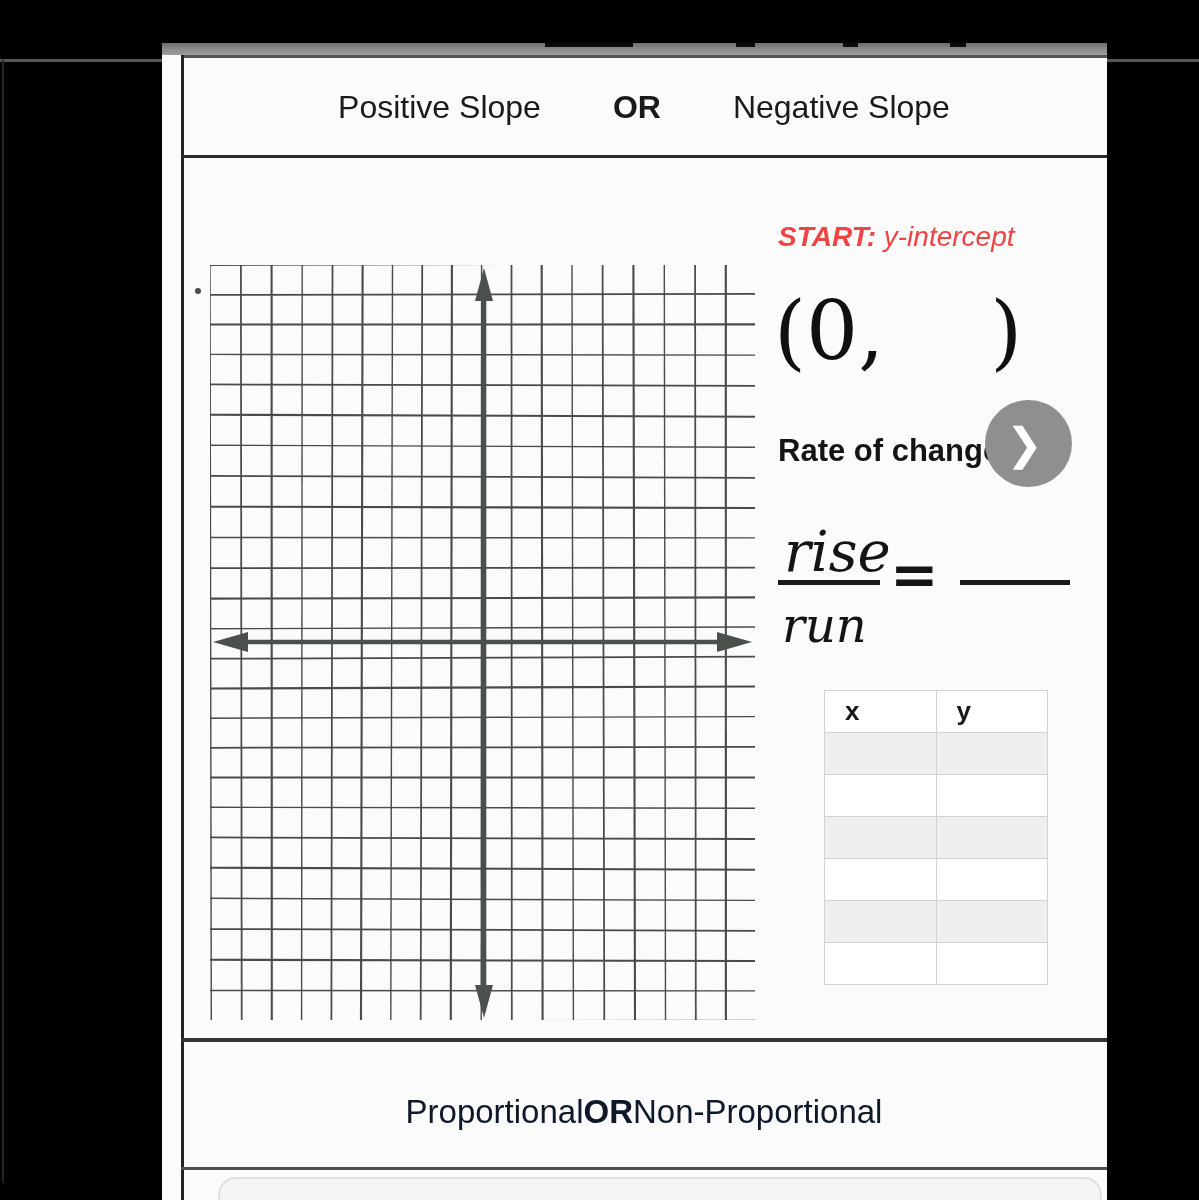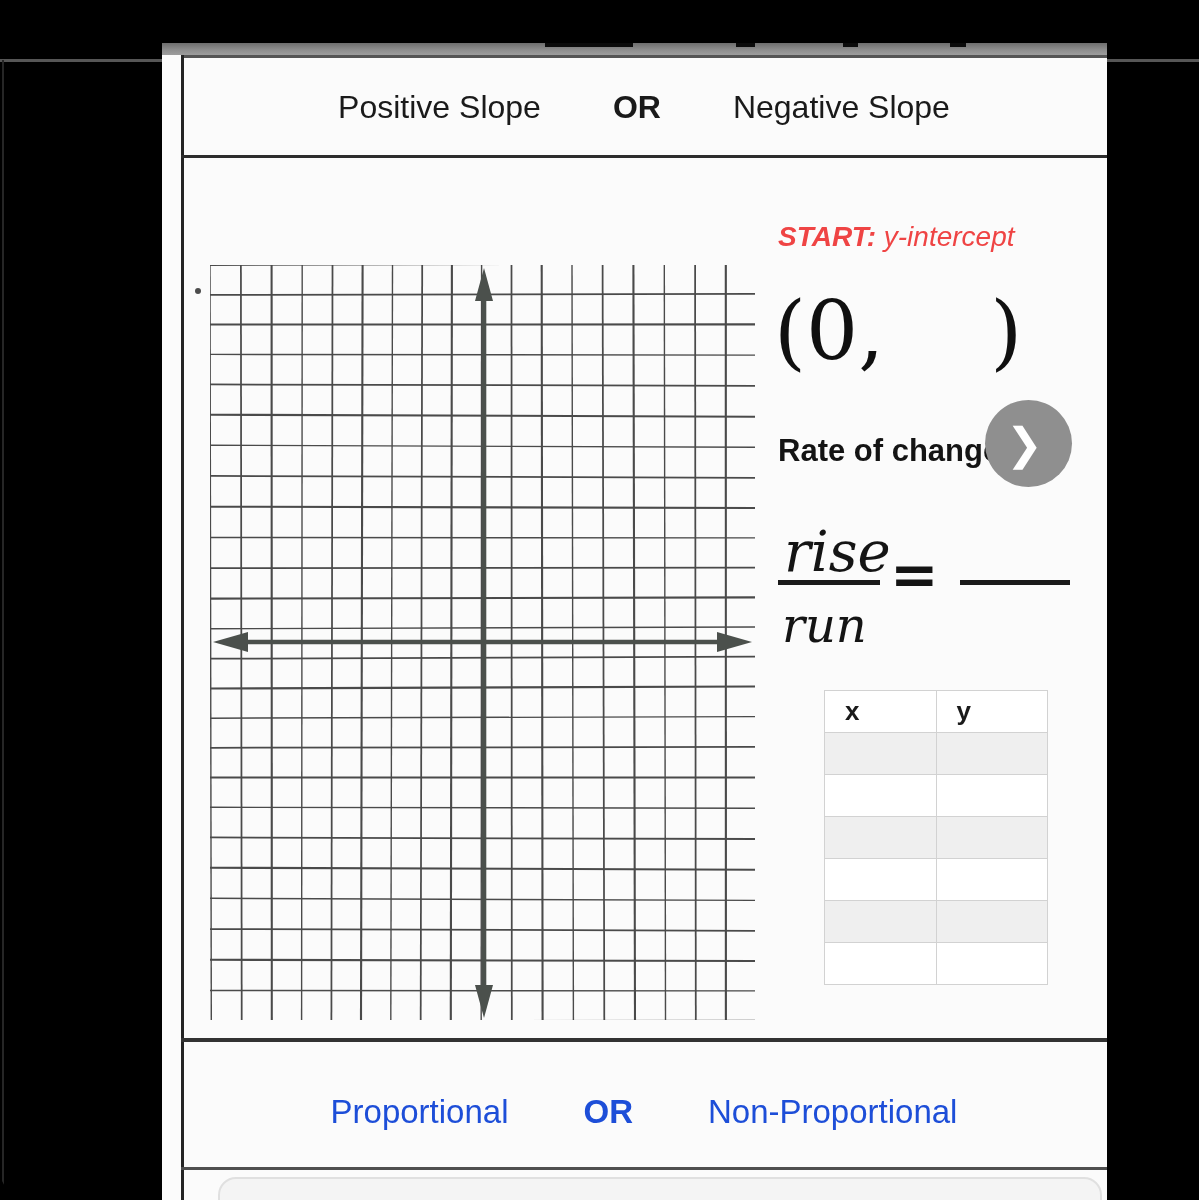--- a/index.html
+++ b/index.html
@@ -56,22 +56,22 @@
   .blank-bar{left:798px;top:537px;width:110px;height:5px;background:#1a1a1a;}
 
   
   .xy-table{left:662px;top:647px;width:224px;border-collapse:collapse;background:#ffffff;table-layout:fixed;}
   .xy-table th,.xy-table td{border:1px solid #d2d2d2;height:42px;box-sizing:border-box;}
   .xy-table th{font-size:26px;font-weight:bold;color:#1a1a1a;text-align:left;padding-left:20px;background:#ffffff;}
   .xy-table tbody tr:nth-child(odd){background:#efefef;}
 
   
   .divider1{left:19px;right:0;top:995px;height:4px;background:#333;}
-  .footer-row{left:19px;right:0;top:1036px;height:66px;display:flex;align-items:center;justify-content:center;gap:75px;
-              font-size:33px;color:#1d4ed8;}
+  .footer-row{left:19px;right:0;top:1036px;height:66px;display:flex;align-items:center;justify-content:center;
+              font-size:33px;color:#0f172a;}
   .divider2{left:19px;right:0;top:1124px;height:3px;background:#4f4f4f;}
   .bottom-box{left:56px;top:1134px;width:880px;height:64px;background:#f4f4f4;border:2px solid #e0e0e0;border-radius:18px;}
 </style>
 </head>
 <body>
 
 <div class="screen">
 
   <div class="abs side-line-left"></div>
   <div class="abs side-line-right"></div>

